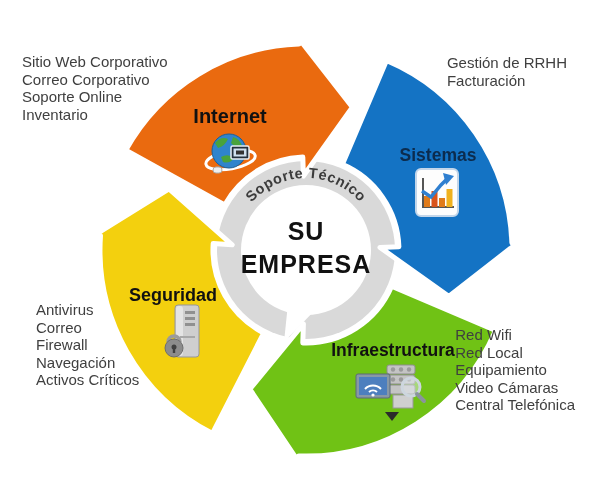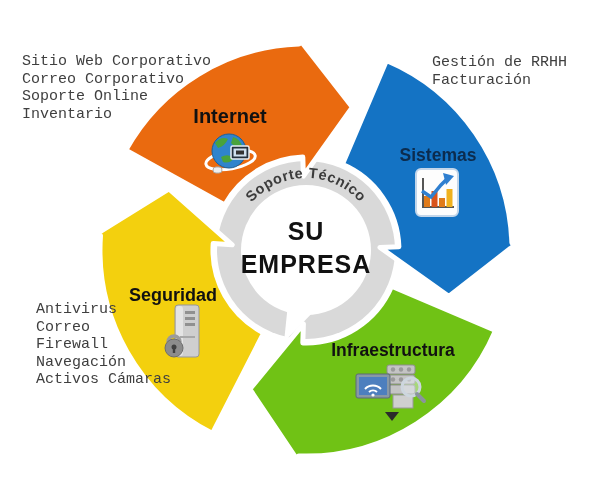--- a/index.html
+++ b/index.html
@@ -3,21 +3,21 @@
 <meta charset="utf-8">
 <style>
   html,body{margin:0;padding:0;background:#fff;}
   .stage{
     position:relative;width:604px;height:480px;background:#fff;overflow:hidden;
     font-family:"Liberation Sans",sans-serif;
   }
   .stage svg{position:absolute;left:0;top:0;}
   .side-list{
     position:absolute;font-size:15px;line-height:17.5px;color:#3F3F3F;
-    font-family:Liberation Mono, monospace;
+    font-family:Liberation Sans, sans-serif;
   }
   .side-list.right{text-align:left;}
   #list-internet{left:22px;top:53px;}
   #list-sistemas{right:37px;top:54px;}
   #list-seguridad{left:36px;top:301px;}
   #list-infraestructura{right:29px;top:326px;}
   text{font-family:"Liberation Sans",sans-serif;}
 </style>
 </head>
 <body>
@@ -128,17 +128,24 @@
   <div class="side-list right" id="list-sistemas">
     <div>Gestión de RRHH</div>
     <div>Facturación</div>
   </div>
 
   <div class="side-list" id="list-seguridad">
     <div>Antivirus</div>
     <div>Correo</div>
     <div>Firewall</div>
     <div>Navegación</div>
-    <div>Activos Cámaras</div>
+    <div>Activos Críticos</div>
   </div>
 
+  <div class="side-list right" id="list-infraestructura">
+    <div>Red Wifi</div>
+    <div>Red Local</div>
+    <div>Equipamiento</div>
+    <div>Video Cámaras</div>
+    <div>Central Telefónica</div>
+  </div>
 
 </div>
 
 </body></html>

